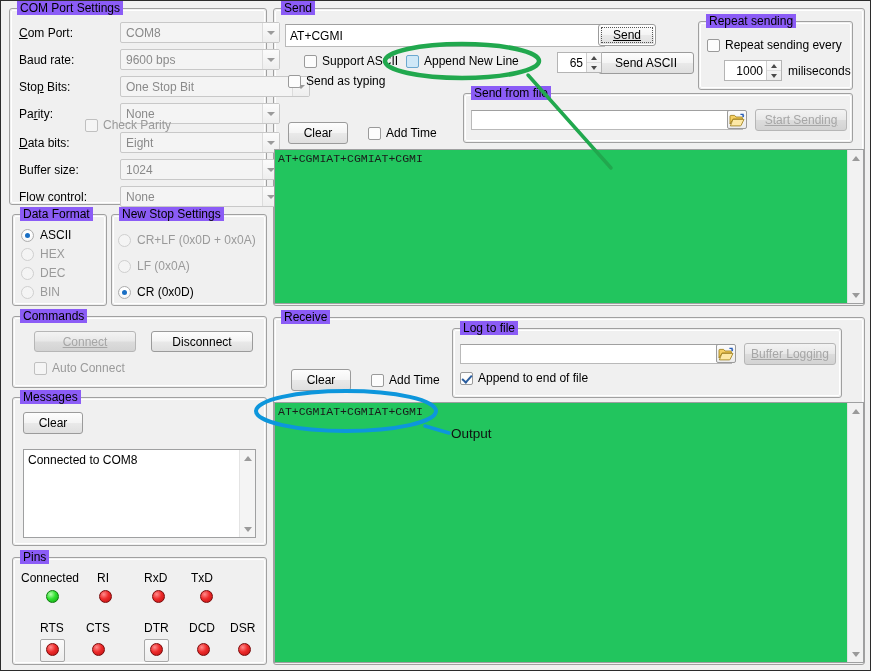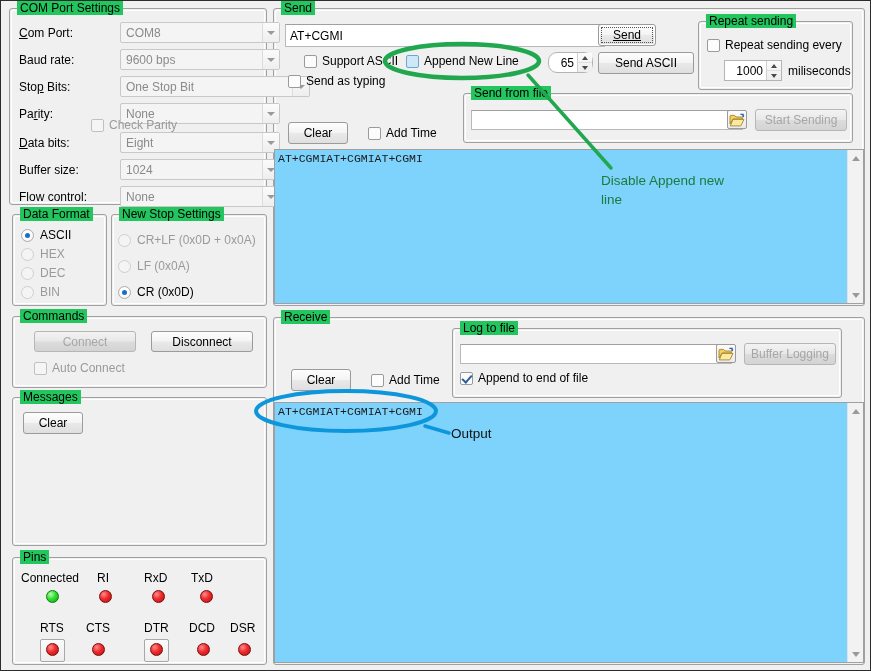--- a/index.html
+++ b/index.html
@@ -22,21 +22,21 @@
     border:1px solid #a0a0a0;
     border-radius:3px;
     background:transparent;
   }
   .gb > .gb-frame::after{
     content:""; position:absolute; inset:1px;
     border:1px solid #ffffff; border-radius:2px; pointer-events:none;
   }
   .gb > .gb-title {
     position:absolute; top:-7px; left:8px;
-    background:#22c55e; padding:0 3px;
+    background:#8b5cf6; padding:0 3px;
     font-size:12px; color:#000; white-space:nowrap; z-index:3;
   }
   .gb > .gb-body { position:absolute; inset:0; z-index:2; }
 
   
   .lbl { position:absolute; font-size:12px; color:#000; white-space:nowrap; }
   .lbl u { text-decoration:underline; }
 
   
   .combo {
@@ -74,20 +74,21 @@
     position:absolute;
     background:linear-gradient(#fdfdfd 0%,#f4f4f4 48%,#e9e9e9 52%,#dfdfdf 100%);
     border:1px solid #9b9b9b; border-radius:3px;
     display:flex; align-items:center; justify-content:center;
     font-size:12px; color:#000; cursor:default; white-space:nowrap;
   }
   .btn.disabled {
     color:#a6a6a6;
     background:linear-gradient(#f3f3f3 0%,#e8e8e8 48%,#dcdcdc 52%,#d3d3d3 100%);
     border-color:#b6b6b6;
+    text-decoration:underline;
   }
   .btn.focus { box-shadow: inset 0 0 0 1px #fff; }
   .btn.focus .fdot {
     position:absolute; inset:2px;
     border:1px dotted #555; pointer-events:none;
   }
 
   
   .chk { position:absolute; display:flex; align-items:center; white-space:nowrap; }
   .chk .box {
@@ -141,21 +142,21 @@
     border-bottom:4px solid #4a4a4a; display:block;
   }
   .spin .sbtns span.dn i {
     width:0;height:0;border-left:3px solid transparent;border-right:3px solid transparent;
     border-top:4px solid #4a4a4a; display:block;
   }
   .spin .sbtns span.dn { border-top:1px solid #dedede; }
 
   
   .ta {
-    position:absolute; background:#7dd3fc;
+    position:absolute; background:#22c55e;
     border:1px solid #9fa0a1;
     overflow:hidden;
   }
   .ta .content {
     position:absolute; left:3px; top:2px; right:18px;
     font-family:"Liberation Mono","DejaVu Sans Mono",monospace;
     font-size:11.5px; color:#1a1a1a; white-space:pre-wrap; word-break:break-all;
     line-height:14px;
   }
   .ta .sbar {
@@ -264,21 +265,21 @@
       </div>
 
       <div class="lbl" style="left:10px; top:99px;">Pa<u>r</u>ity:</div>
       <div class="combo disabled" style="left:93px; top:95px; width:160px;">
         <span class="cval">None</span>
         <span class="carrow">
             <i></i>
           </span>
       </div>
 
-      <div class="chk disabled" style="left:82px; top:110px;">
+      <div class="chk disabled" style="left:76px; top:110px;">
         <span class="box"></span>
         <span class="ctext">Check Parity</span>
       </div>
 
       <div class="lbl" style="left:10px; top:128px;"><u>D</u>ata bits:</div>
       <div class="combo disabled" style="left:93px; top:124px; width:160px;">
         <span class="cval">Eight</span>
         <span class="carrow">
             <i></i>
           </span>
@@ -360,20 +361,31 @@
       </div>
     </div>
   </div>
 
   <div class="gb" style="left:11px; top:396px; width:255px; height:149px;">
     <div class="gb-frame"></div>
     <div class="gb-title">Messages</div>
     <div class="gb-body">
       <div class="btn" style="left:11px; top:15px; width:60px; height:22px;">
         <span>Clear</span>
+      </div>
+      <div class="lb" style="left:11px; top:52px; width:233px; height:89px;">
+        <div class="content">Connected to COM8</div>
+        <div class="sbar">
+          <span class="arw up">
+              <i></i>
+            </span>
+          <span class="arw dn">
+              <i></i>
+            </span>
+        </div>
       </div>
     </div>
   </div>
 
   <div class="gb" style="left:11px; top:556px; width:255px; height:108px;text-align:right;">
     <div class="gb-frame"></div>
     <div class="gb-title">Pins</div>
     <div class="gb-body">
 
       <div class="lbl" style="left:9px; top:14px;">Connected</div>
@@ -412,21 +424,21 @@
       </div>
 
       <div class="btn focus" style="left:325px; top:16px; width:58px; height:22px;">
         <span class="fdot"></span>
         <span style="text-decoration:underline;">Send</span>
       </div>
       <div class="btn" style="left:325px; top:44px; width:96px; height:22px;">
         <span>Send ASCII</span>
       </div>
 
-      <div class="spin" style="left:275px; top:44px; width:45px;border-radius:9px;">
+      <div class="spin" style="left:284px; top:44px; width:45px;">
         <span class="sval">65</span>
         <span class="sbtns">
           <span class="up">
               <i></i>
             </span>
           <span class="dn">
               <i></i>
             </span>
         </span>
       </div>
@@ -565,18 +577,16 @@
 
     <ellipse cx="461" cy="60" rx="77" ry="17" fill="none" stroke="#21a84e" stroke-width="4.5"></ellipse>
 
     <path d="M527 74 L610 167" fill="none" stroke="#21a84e" stroke-width="3.5" stroke-linecap="round"></path>
 
     <ellipse cx="345" cy="410" rx="90" ry="20" fill="none" stroke="#0d96dc" stroke-width="4"></ellipse>
 
     <path d="M424 425 L448 432" fill="none" stroke="#0d96dc" stroke-width="3.5" stroke-linecap="round"></path>
   </svg>
 
-  <div class="anno-text anno-green" style="left:600px; top:170px; width:170px;">Disable Append new
-line</div>
 
   <div class="anno-text anno-black" style="left:450px; top:423px;">Output</div>
 
 </div>
 
 </body></html>

